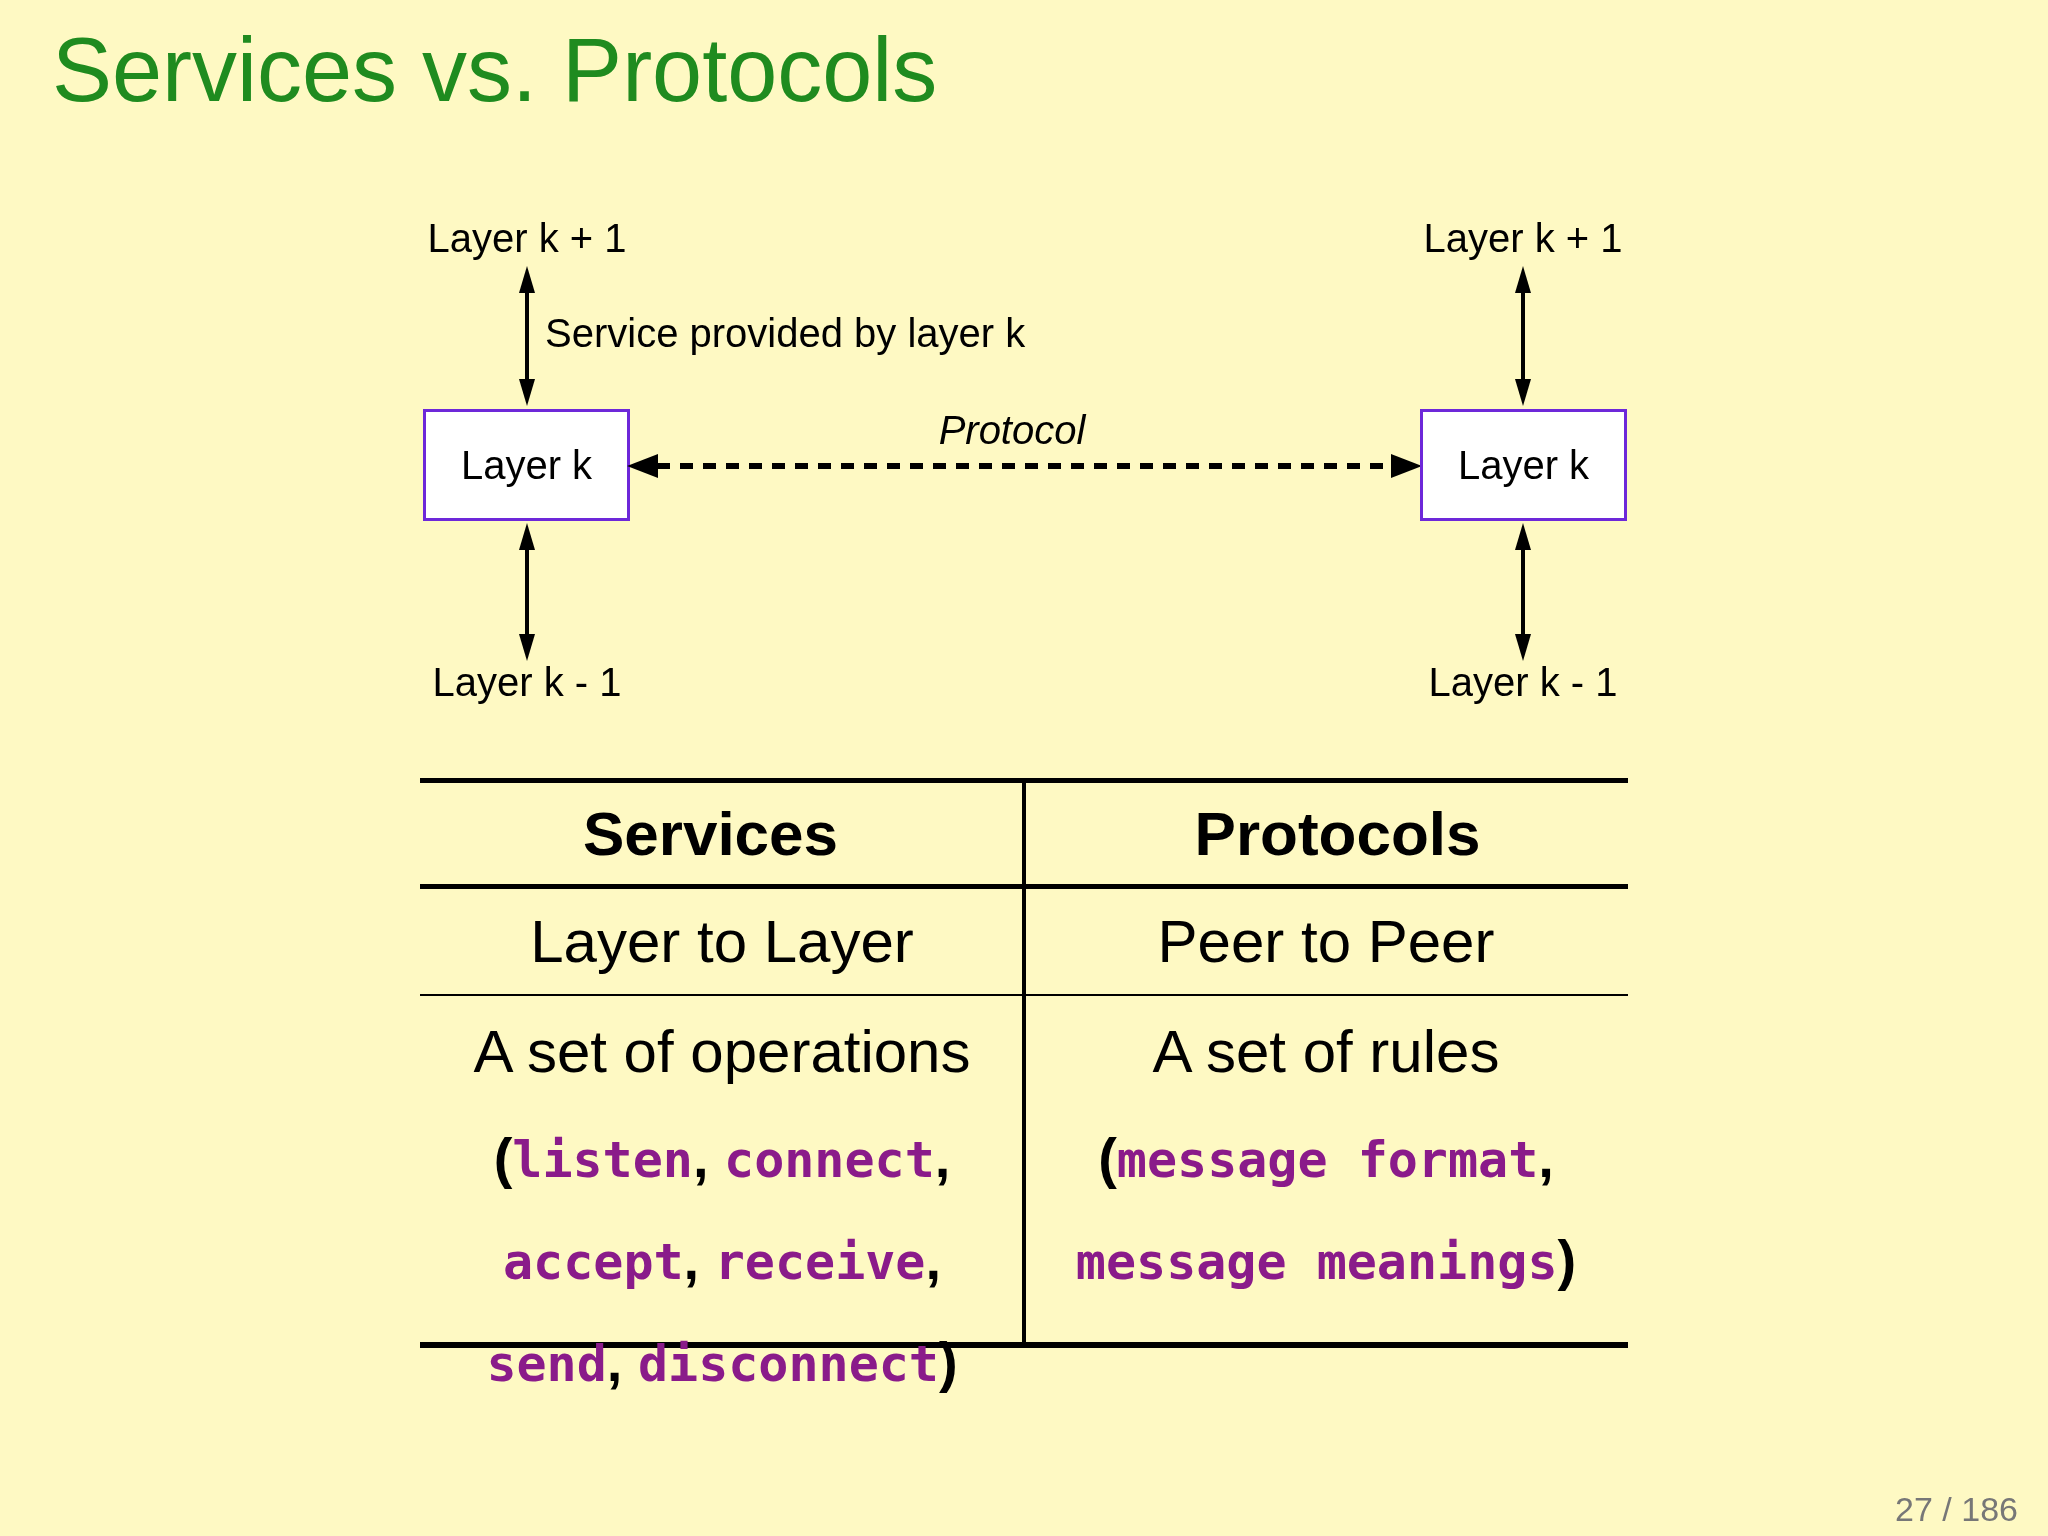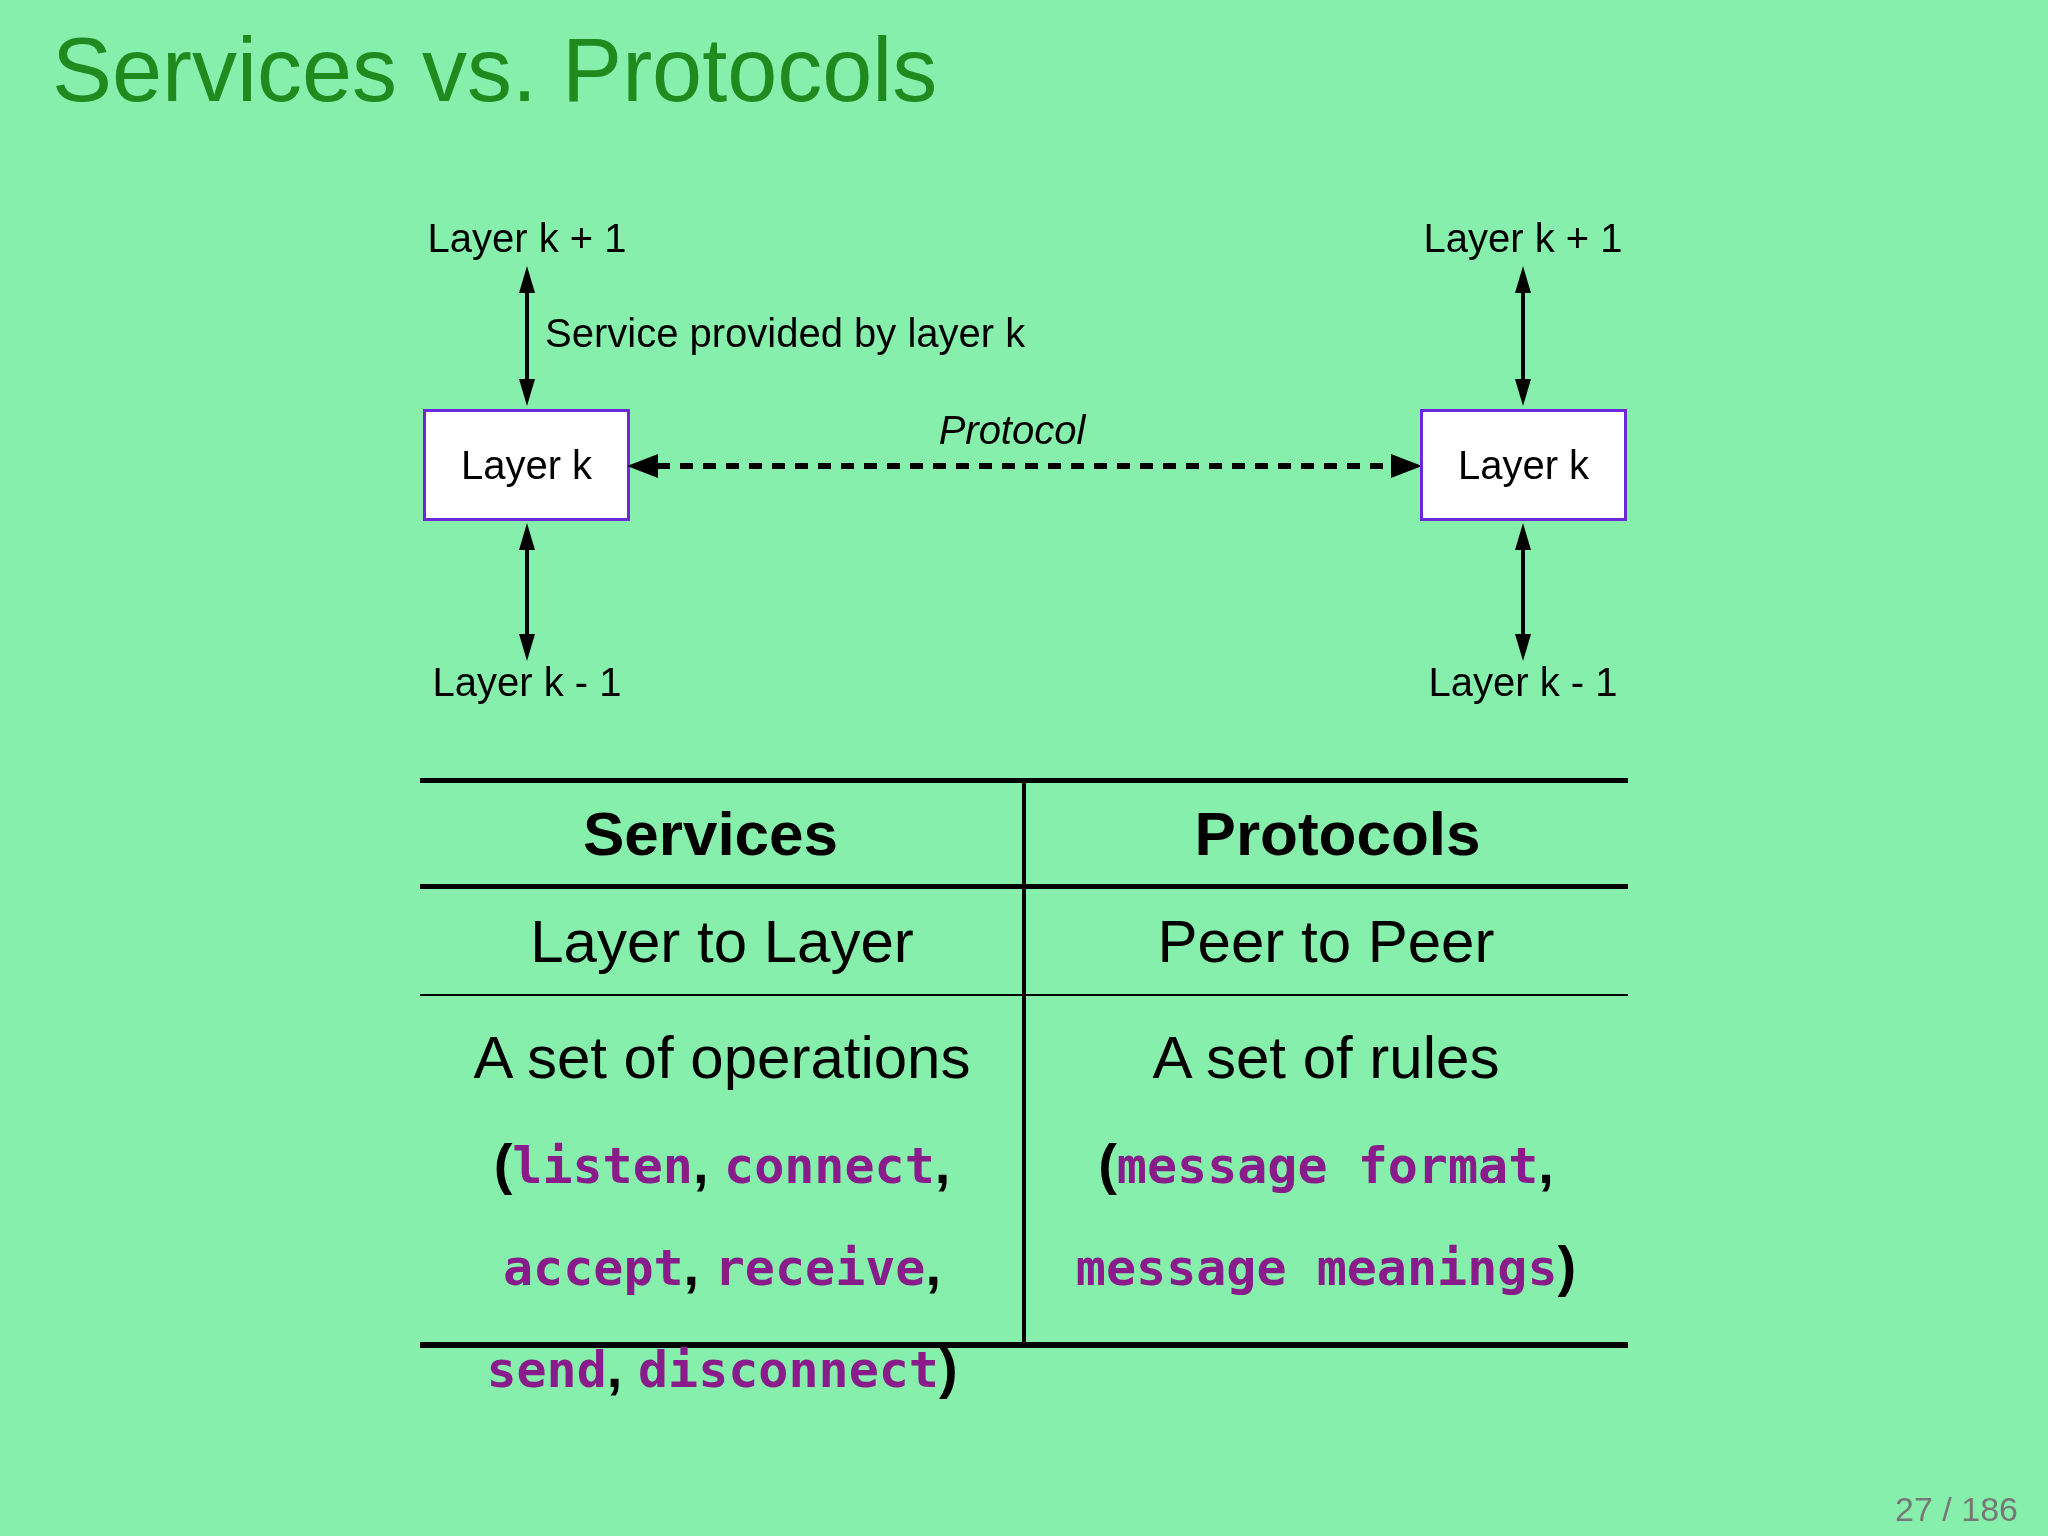--- a/index.html
+++ b/index.html
@@ -1,35 +1,35 @@
 <!DOCTYPE html>
 <html><head>
 <meta charset="utf-8">
 <style>
   html,body{margin:0;padding:0;background:#ffffff;}
-  .slide{position:relative;width:2048px;height:1536px;background:#86efac;overflow:hidden;
+  .slide{position:relative;width:2048px;height:1536px;background:#fef9c3;overflow:hidden;
          font-family:"Liberation Sans",sans-serif;color:#000;}
   .title{position:absolute;left:52px;top:25px;font-size:90px;line-height:1;
          color:#1f8b1f;font-weight:normal;margin:0;white-space:nowrap;}
   
   .dlabel{position:absolute;font-size:40px;line-height:1;white-space:nowrap;}
   .centered{width:400px;text-align:center;}
   .layer-box{position:absolute;width:207px;height:112px;border:3px solid #6d28d9;box-sizing:border-box;
              display:flex;align-items:center;justify-content:center;font-size:40px;background:#fff;}
   .arrow-svg{position:absolute;}
   
   .vtable{position:absolute;left:420px;top:778px;width:1208px;border-top:5px solid #000;}
   .t-row{display:flex;}
   .t-cell{width:604px;box-sizing:border-box;text-align:center;}
   .t-head{border-bottom:5px solid #000;gap:46px;}
   .t-head .t-cell{font-size:62px;font-weight:bold;line-height:101px;height:101px;}
   .t-r1{border-bottom:2px solid #000;}
   .t-r1 .t-cell{font-size:60px;line-height:105px;height:105px;}
   .t-r2{border-bottom:6px solid #000;}
-  .t-r2 .t-cell{height:346px;padding-top:26px;}
+  .t-r2 .t-cell{height:346px;padding-top:20px;}
   .intro-line{font-size:60px;line-height:72px;}
   .code-block{margin-top:26px;}
   .code-line{line-height:88px;white-space:nowrap;font-weight:bold;}
   .code{font-family:"DejaVu Sans Mono","Liberation Mono",monospace;font-size:50px;color:#8a1b8a;}
   .plain{font-family:"Liberation Sans",sans-serif;font-size:56px;color:#000;}
   .divider{position:absolute;left:602px;top:0;bottom:0;width:4px;background:#000;}
   .page-num{position:absolute;right:30px;top:1490px;font-size:34px;color:#777777;white-space:nowrap;}
 </style>
 </head>
 <body>

